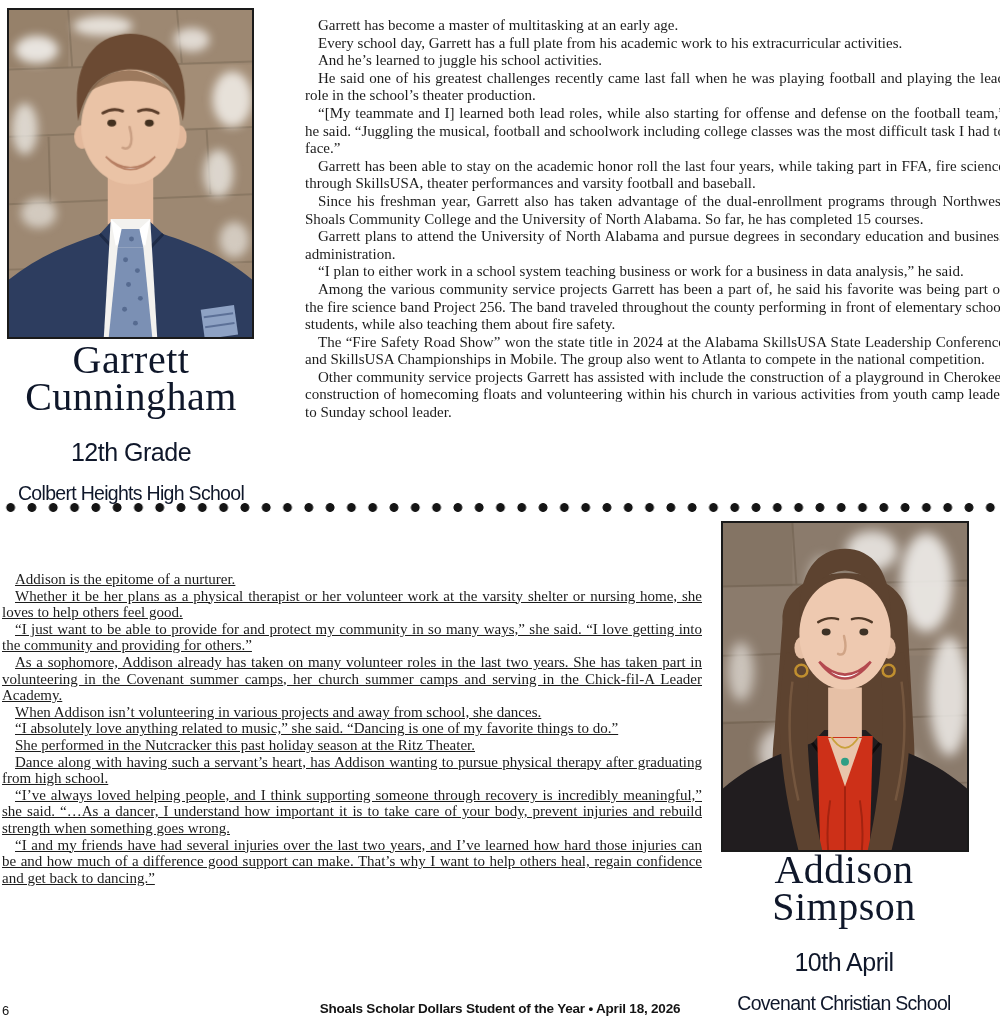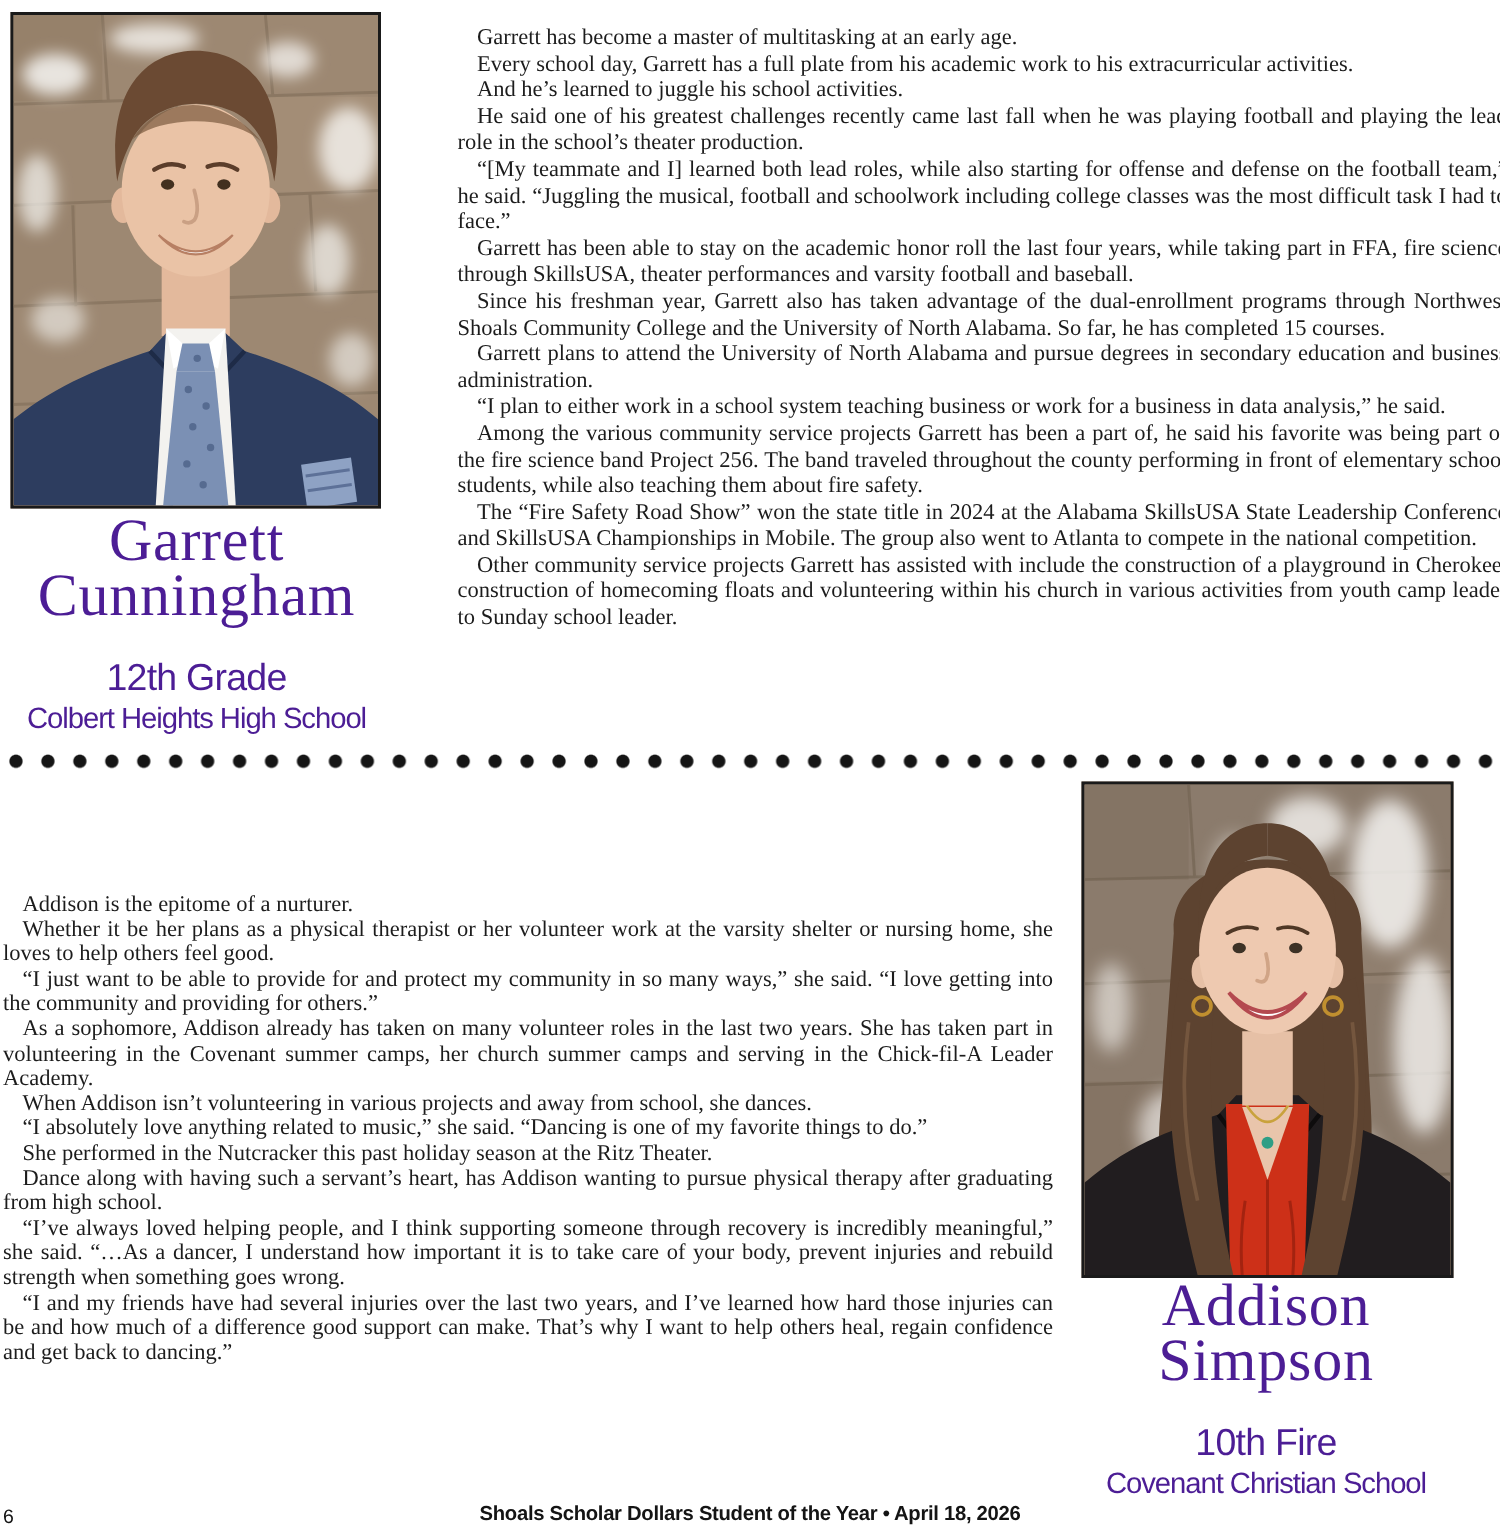--- a/index.html
+++ b/index.html
@@ -6,32 +6,32 @@
   .page{position:relative;width:1000px;height:1025px;background:#ffffff;overflow:hidden;
         font-family:"Liberation Serif",serif;color:#1c1c1c;}
 
   
   .photo{position:absolute;border:2px solid #1a1a1a;box-sizing:border-box;background:#9d8872;}
   .photo svg{display:block;width:100%;height:100%;}
   #garrett-photo{left:7px;top:8px;width:247px;height:331px;}
   #addison-photo{left:721px;top:521px;width:248px;height:331px;}
 
   
-  .name-block{position:absolute;text-align:center;color:#4c1d95;}
+  .name-block{position:absolute;text-align:center;color:#0f172a;}
   #garrett-name-block{left:0px;top:341px;width:262px;}
   #addison-name-block{left:710px;top:851px;width:268px;}
   .student-name{font-family:"Liberation Serif",serif;font-size:40px;line-height:37px;font-weight:400;letter-spacing:0.5px;}
   .student-grade{font-family:"Liberation Sans",sans-serif;font-size:25px;line-height:27px;margin-top:24px;letter-spacing:-0.5px;}
-  .student-school{font-family:"Liberation Sans",sans-serif;font-size:19.5px;line-height:22px;margin-top:2px;letter-spacing:-0.7px;}
+  .student-school{font-family:"Liberation Sans",sans-serif;font-size:19.5px;line-height:22px;margin-top:16px;letter-spacing:-0.7px;}
 
   
   .article{position:absolute;font-size:15px;text-align:justify;}
   .article p{margin:0;text-indent:13px;}
   #garrett-article{left:281px;top:17px;width:700px;line-height:17.6px;margin-left:24px;}
-  #addison-article{left:2px;top:595px;width:700px;line-height:16.6px;}
+  #addison-article{left:2px;top:571px;width:700px;line-height:16.6px;text-decoration:underline;}
 
   
   .dotted-divider{position:absolute;left:0;top:502px;width:1000px;height:11px;
     background-image:radial-gradient(circle,#151515 4px,transparent 4.8px);
     background-size:21.3px 11px;background-repeat:repeat-x;}
 
   
   .footer{position:absolute;left:0;top:1001px;width:1000px;height:20px;
           font-family:"Liberation Sans",sans-serif;font-size:13.5px;color:#141414;}
   .footer .page-number{position:absolute;left:2px;top:2px;font-size:13px;}
@@ -208,21 +208,21 @@
       <path d="M122,114 q3,12 0,17 q-2,3 -6,1" stroke="#d0a486" stroke-width="2.5" fill="none" stroke-linecap="round"></path>
       <path d="M97,140 Q123,166 149,140 Q136,157 123,157 Q110,157 97,140 Z" fill="#ffffff" stroke="#b4494f" stroke-width="2.5"></path>
     </svg>
   </div>
 
   <div class="name-block" id="addison-name-block">
     <div class="student-name">
       <div>Addison</div>
       <div>Simpson</div>
     </div>
-    <div class="student-grade">10th Fire</div>
+    <div class="student-grade">10th April</div>
     <div class="student-school">Covenant Christian School</div>
   </div>
 
   <div class="footer">
     <span class="page-number">6</span>
     <div class="footer-title">Shoals Scholar Dollars Student of the Year • April 18, 2026</div>
   </div>
 
 </div>
 

